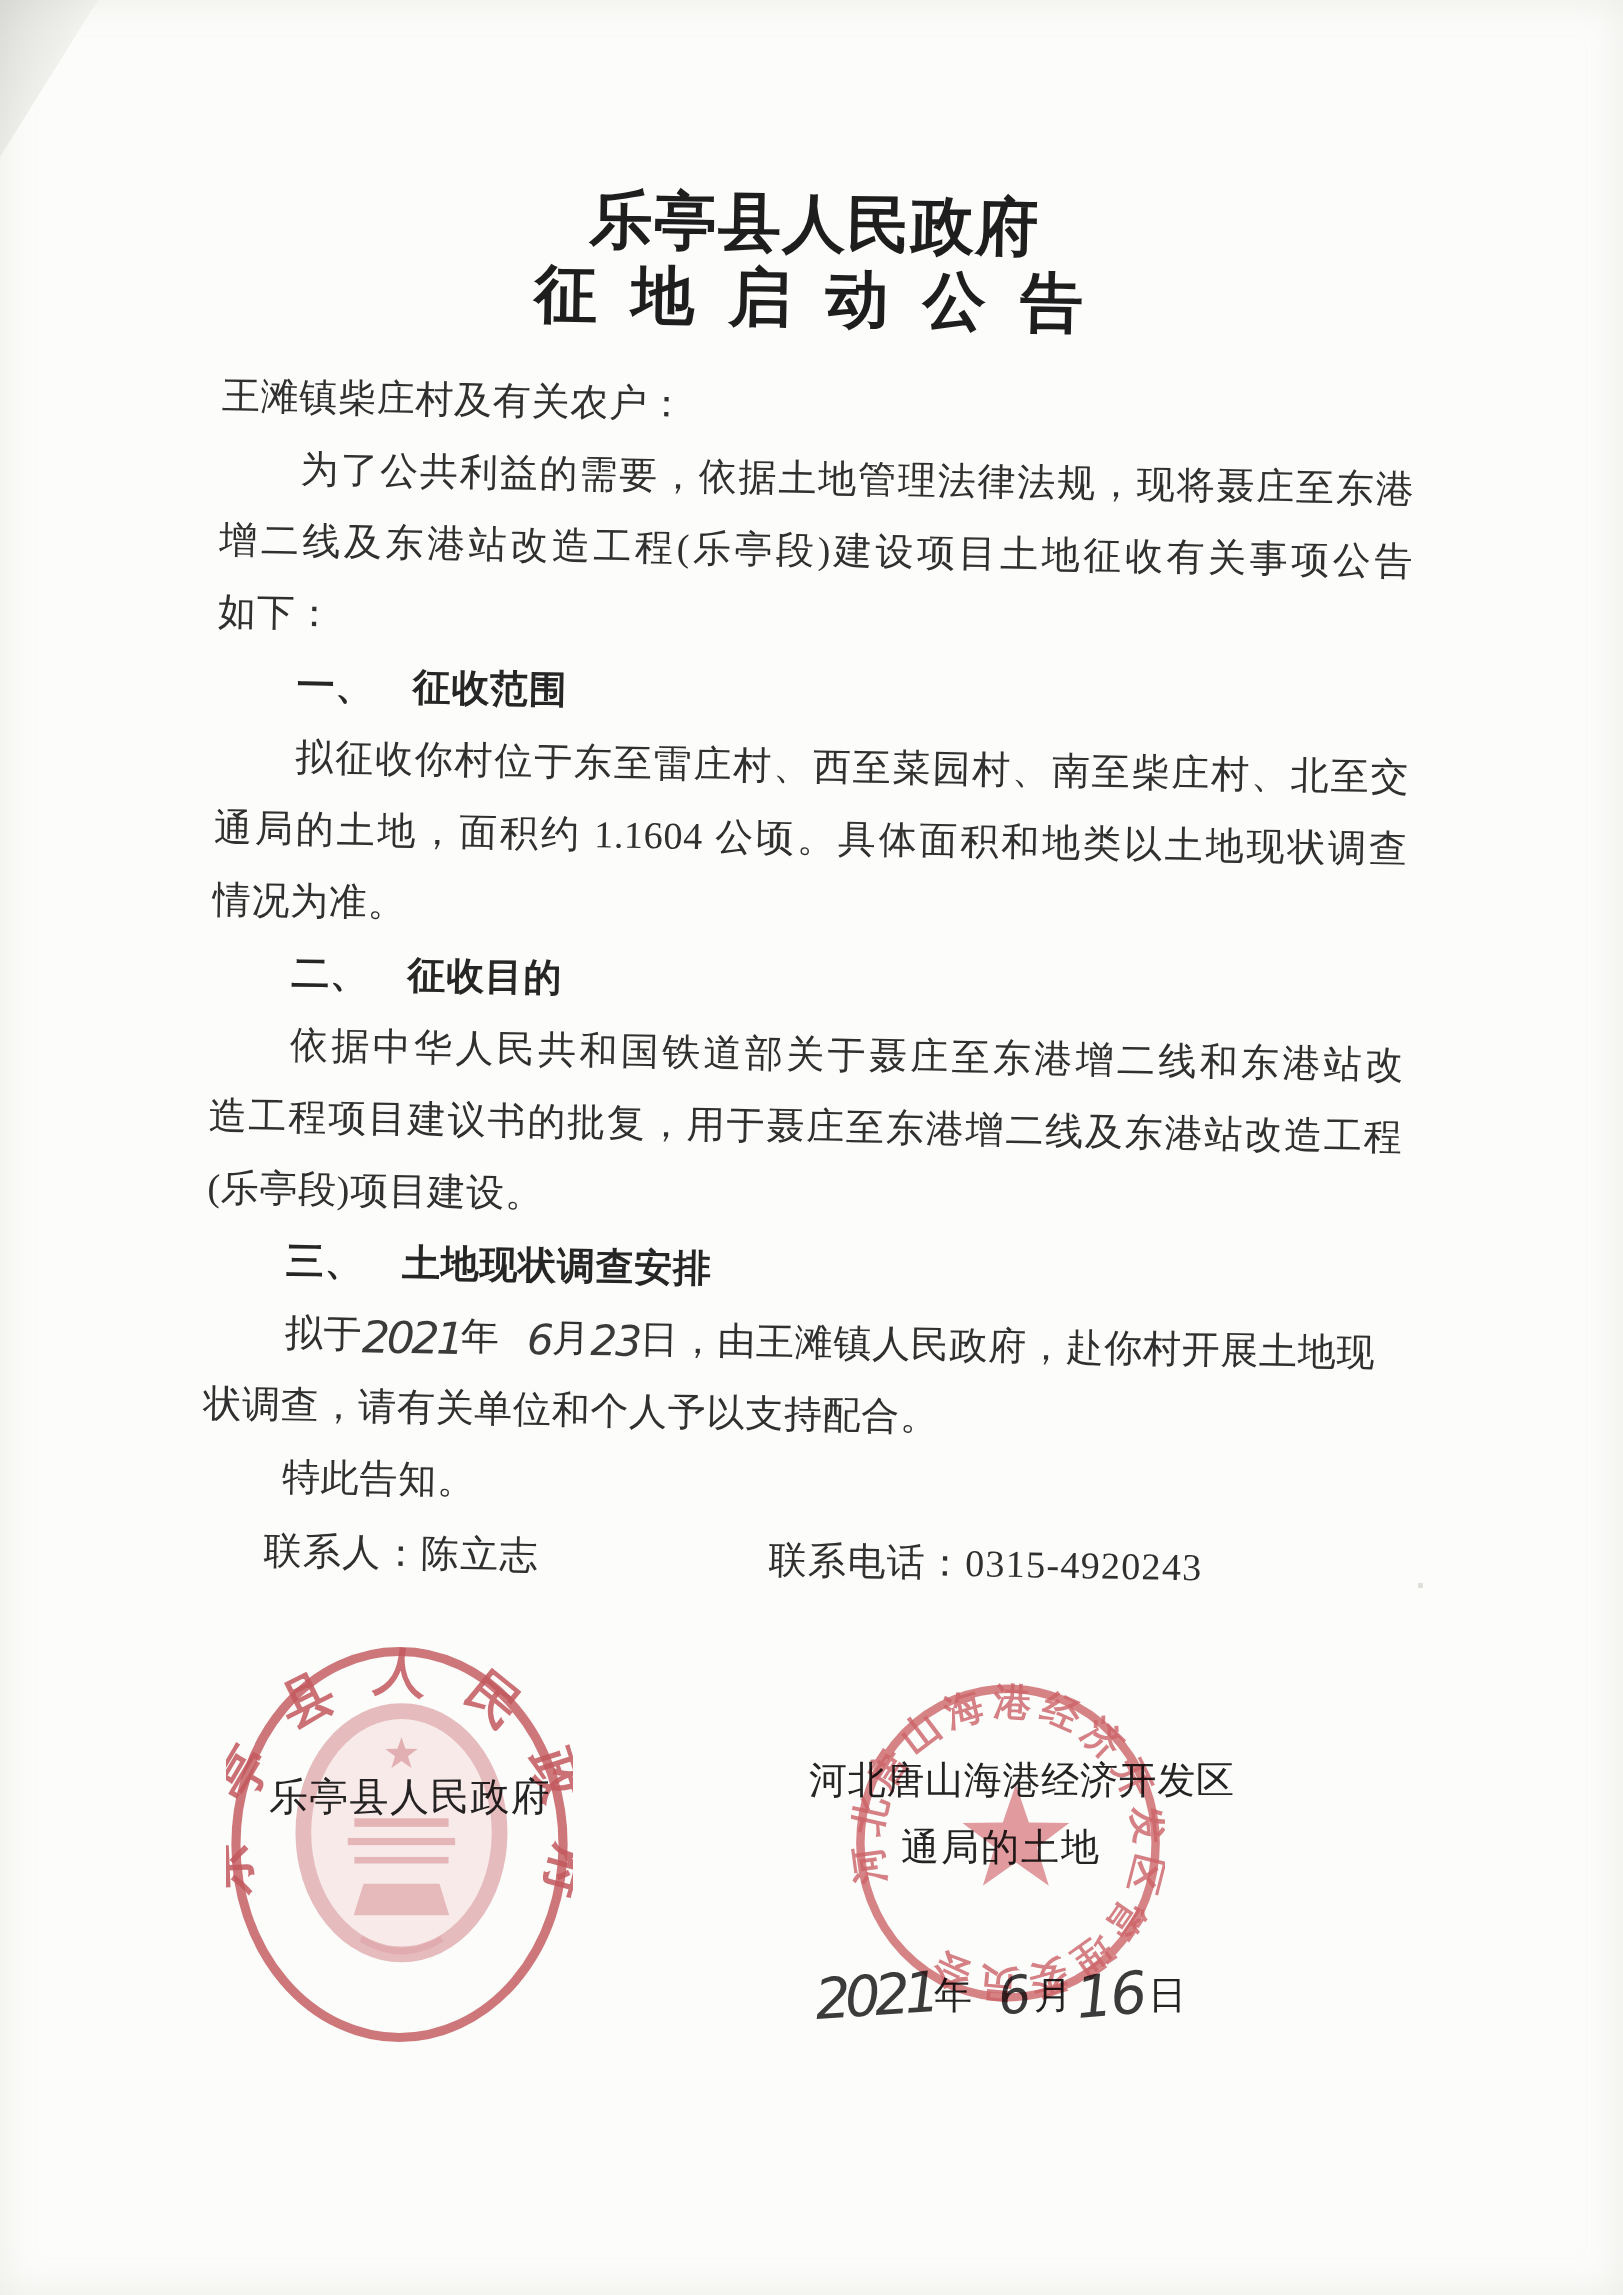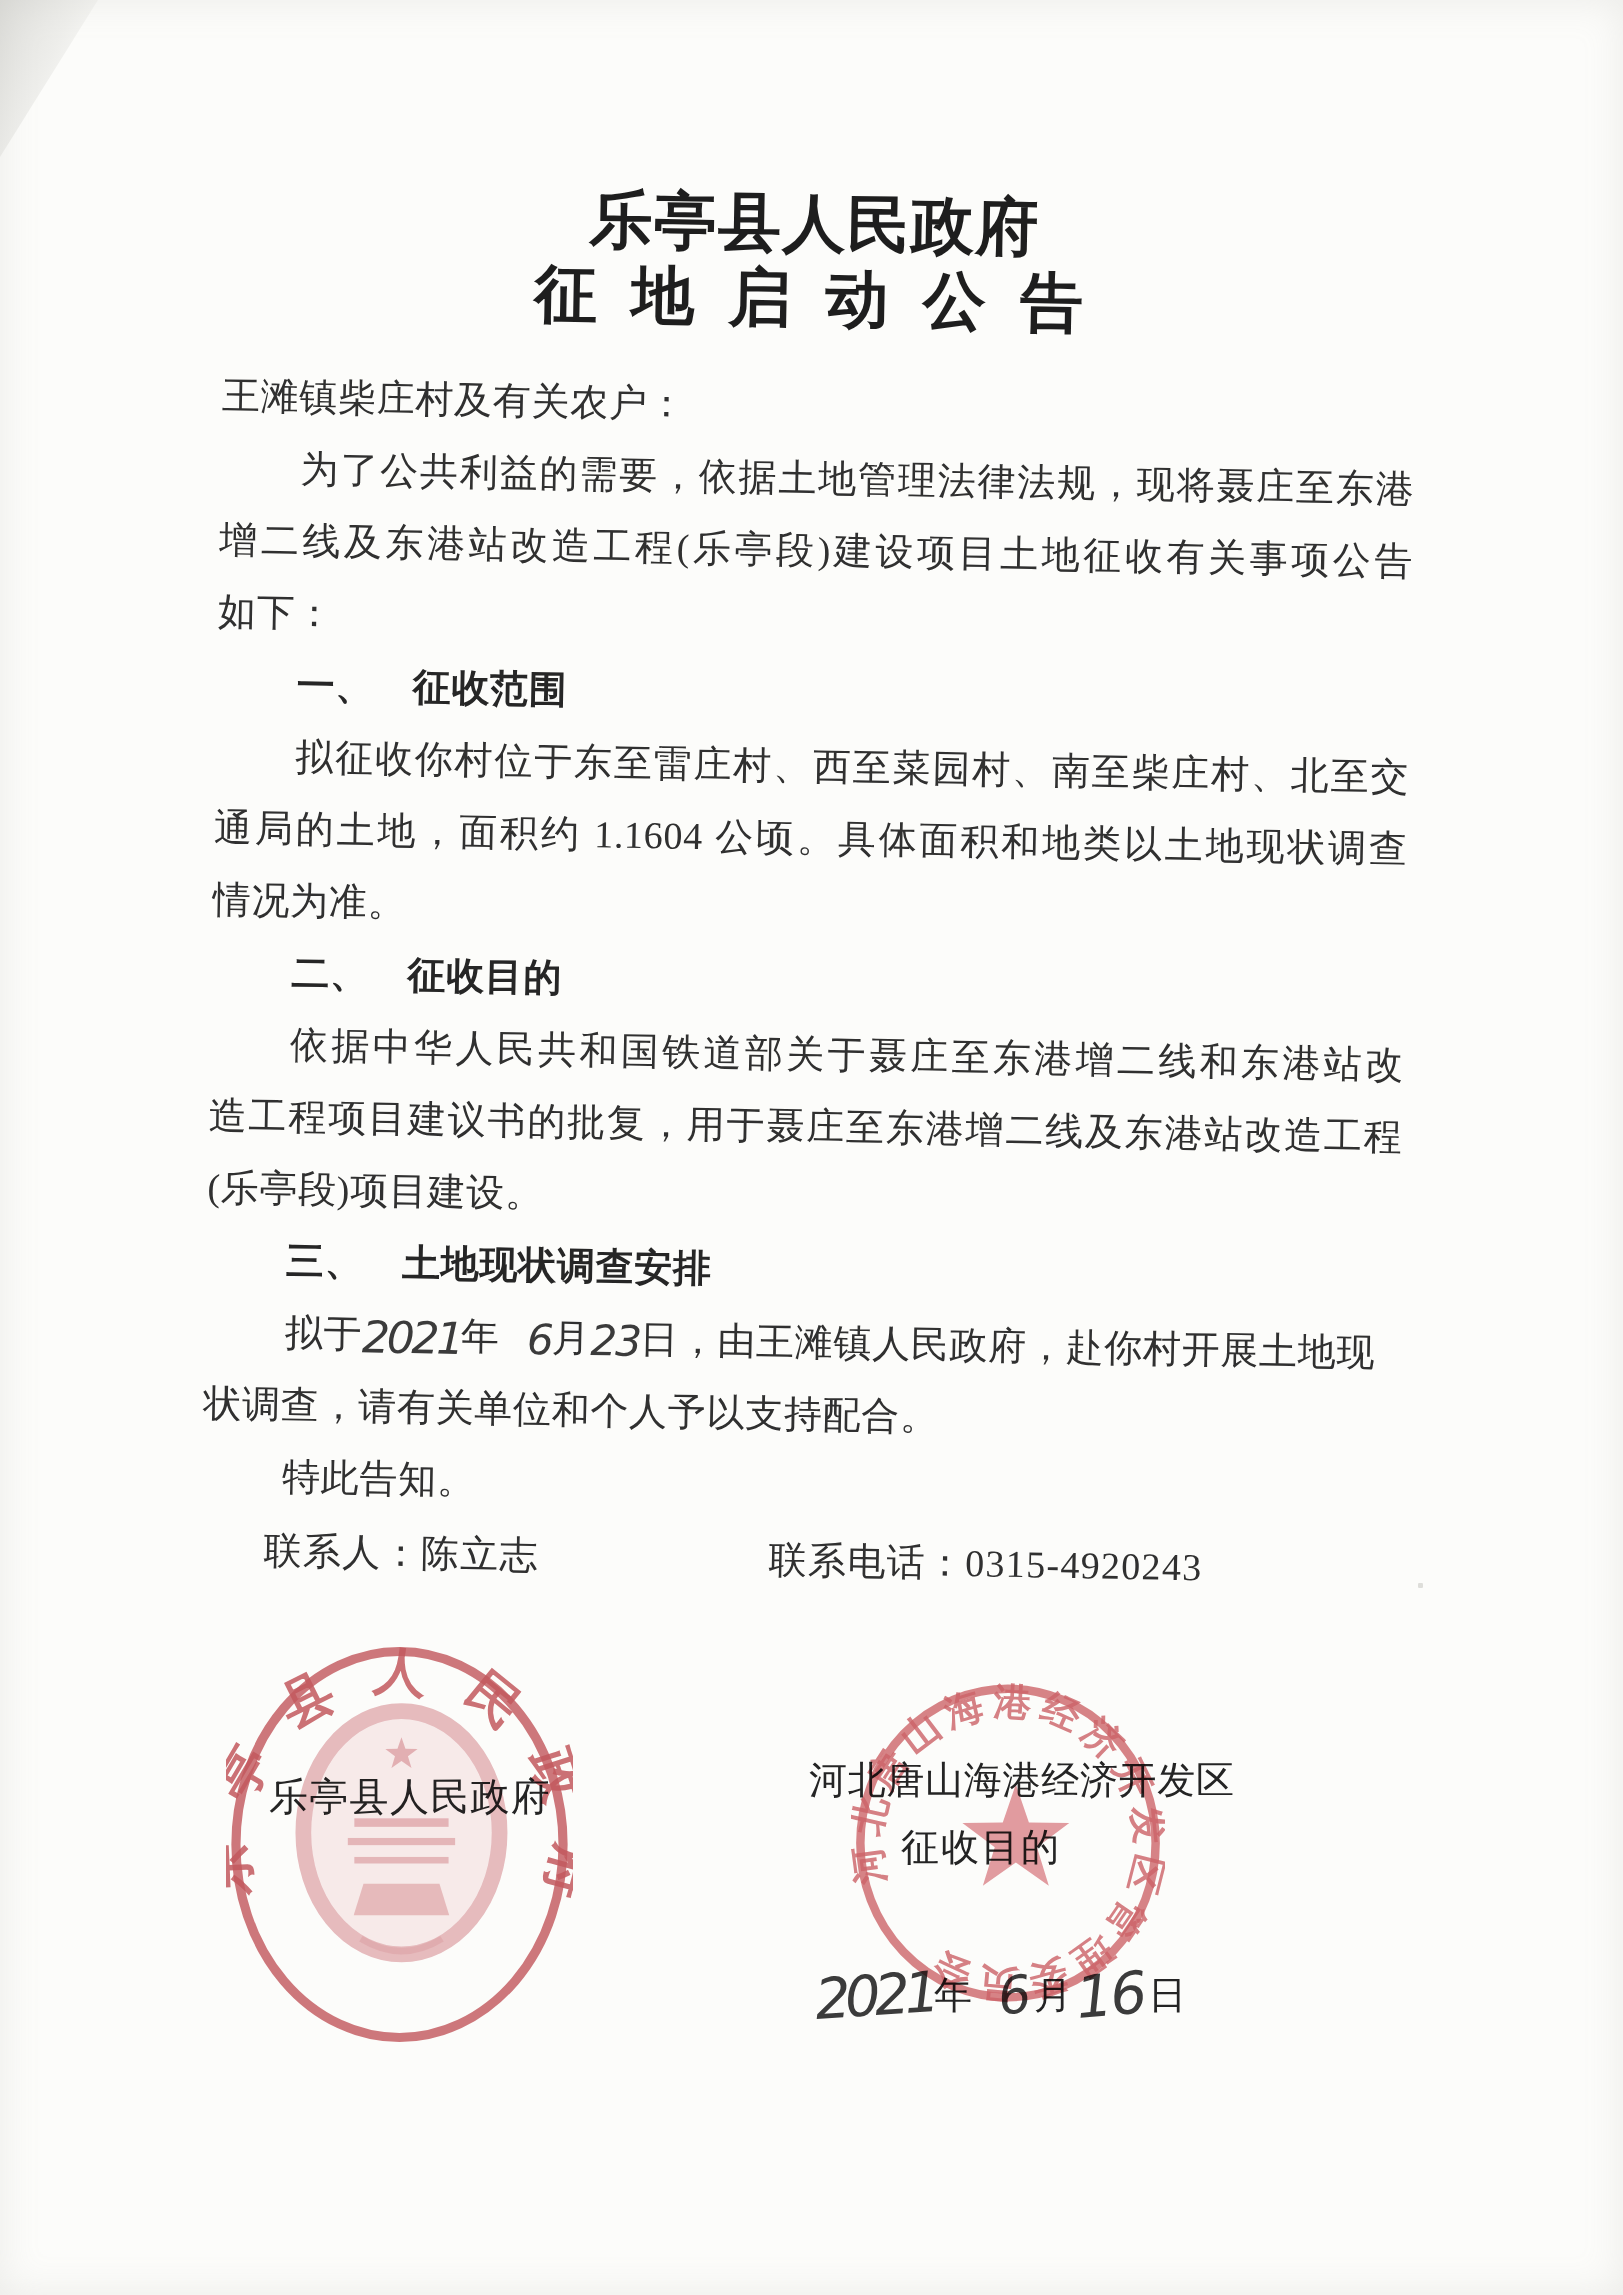--- a/index.html
+++ b/index.html
@@ -81,21 +81,21 @@
       <div class="ln ind">特此告知。</div>
     </div>
 
     <div class="contact">
       <span>联系人：</span><span>陈立志</span><span class="phone"><span>联系电话：</span><span>0315-4920243</span></span>
     </div>
   </div>
 
   <div class="label label-left">乐亭县人民政府</div>
   <div class="label label-r1">河北唐山海港经济开发区</div>
-  <div class="label label-r2">征收目的</div>
+  <div class="label label-r2">通局的土地</div>
 
   <div class="date">
     <span class="hw d-y">2021</span>
     <span>年</span>
     <span class="dgap"></span>
     <span class="hw d-m">6</span>
     <span>月</span>
     <span class="hw d-d">16</span>
     <span>日</span>
   </div>

